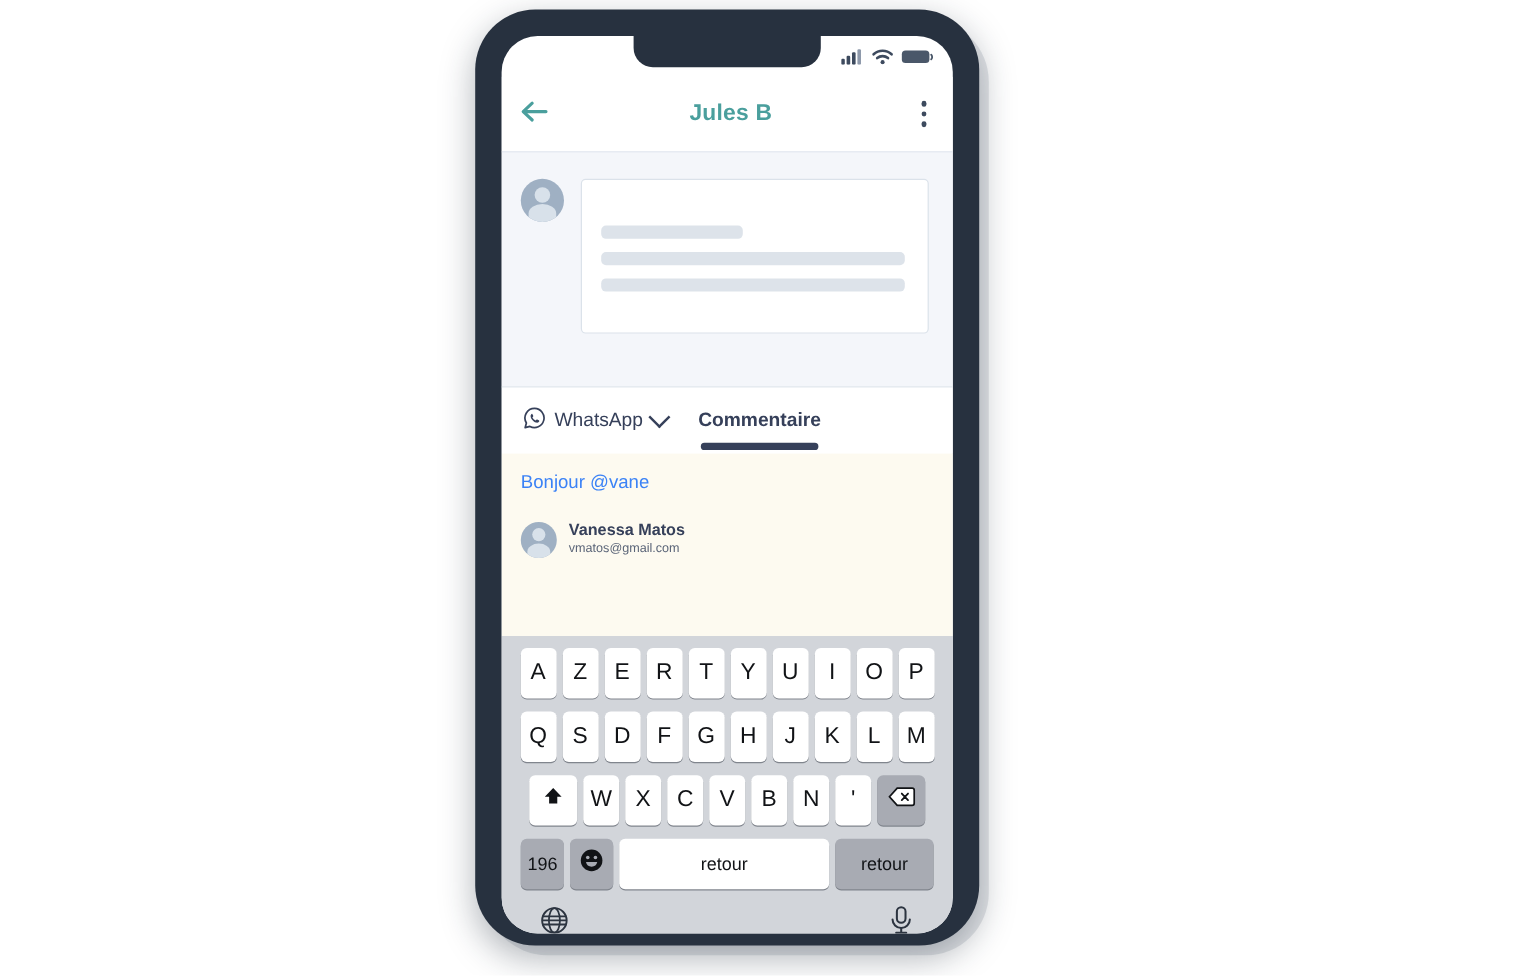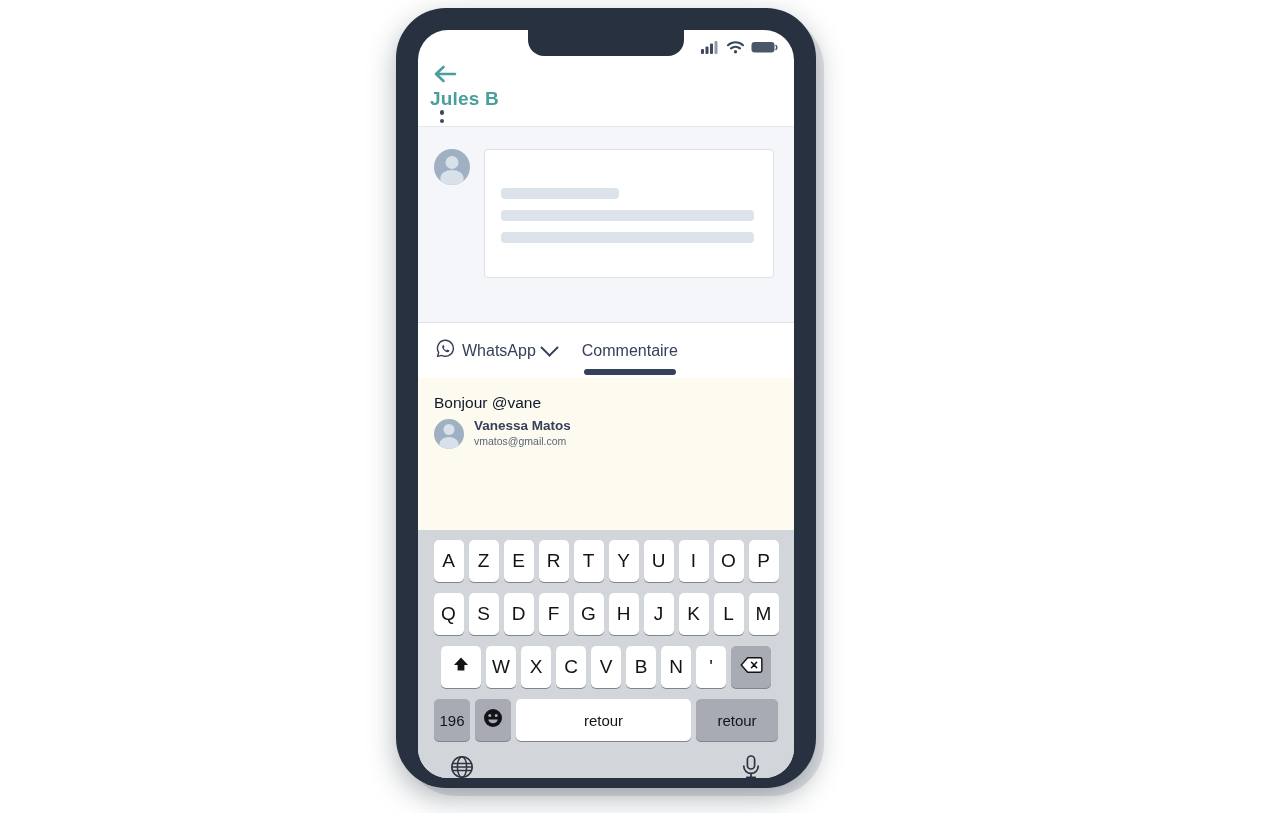--- a/index.html
+++ b/index.html
@@ -35,22 +35,22 @@
   .statusbar{
     position:absolute; top:0; left:0; right:0; height:34px;
     display:flex; align-items:center; justify-content:flex-end;
     padding:0 16px 0 0; gap:6px; z-index:20;
   }
   .sb-icon{ display:flex; align-items:flex-end; }
 
   
   .app-header{
     position:absolute; top:34px; left:0; right:0; height:62px;
-    display:flex; align-items:flex-start; justify-content:space-between;
-    padding:0 12px; background:#fff;flex-direction:column;
+    display:flex; align-items:center; justify-content:space-between;
+    padding:0 12px; background:#fff;
   }
   .back-btn{ width:30px; height:30px; display:flex; align-items:center; justify-content:center; cursor:pointer; }
   .header-title{
     flex:1; text-align:center; color:#4a9f9d; font-size:19px; font-weight:bold;
     letter-spacing:.2px;
   }
   .kebab{ width:24px; height:30px; display:flex; flex-direction:column; align-items:center;
           justify-content:center; gap:4px; cursor:pointer; }
   .kebab i{ width:4.5px; height:4.5px; border-radius:50%; background:#3d4a5e; display:block; }
 
@@ -82,34 +82,34 @@
 
   
   .tabs{
     position:absolute; top:293px; left:0; right:0; height:55px;
     background:#fff; display:flex; align-items:center; padding:0 18px; gap:26px;
   }
   .tab{
     display:flex; align-items:center; gap:7px; height:100%;
     font-size:16px; color:#36405a; cursor:pointer; position:relative;
   }
-  .tab-commentaire{ font-weight:normal; }
+  .tab-commentaire{ font-weight:bold; }
   .tab-underline{
     position:absolute; bottom:3px; left:2px; right:2px; height:6px;
     background:#36405a; border-radius:4px;
   }
   .chev{ width:13px; height:13px; border-right:2.6px solid #36405a; border-bottom:2.6px solid #36405a;
          transform:rotate(45deg) translate(-2px,-2px); }
 
   
   .mention-panel{
     position:absolute; top:348px; left:0; right:0; height:152px;
     background:#fdfaf0; padding:16px 16px 0 16px;
   }
-  .draft-text{ font-size:15.5px; color:#0f172a; margin-bottom:6px; }
+  .draft-text{ font-size:15.5px; color:#3b82f6; margin-bottom:22px; }
   .mention-row{ display:flex; gap:12px; }
   .mention-item{ display:flex; align-items:flex-end; gap:10px; width:194px; cursor:pointer; }
   .m-name{ font-size:13.5px; font-weight:bold; color:#36405a; line-height:1.25; }
   .m-mail{ font-size:10.5px; color:#5b6578; line-height:1.3; }
 
   
   .keyboard{
     position:absolute; top:500px; left:0; right:0; bottom:0;
     background:#d2d5da; padding:10px 3px 0 3px;
     display:flex; flex-direction:column;

